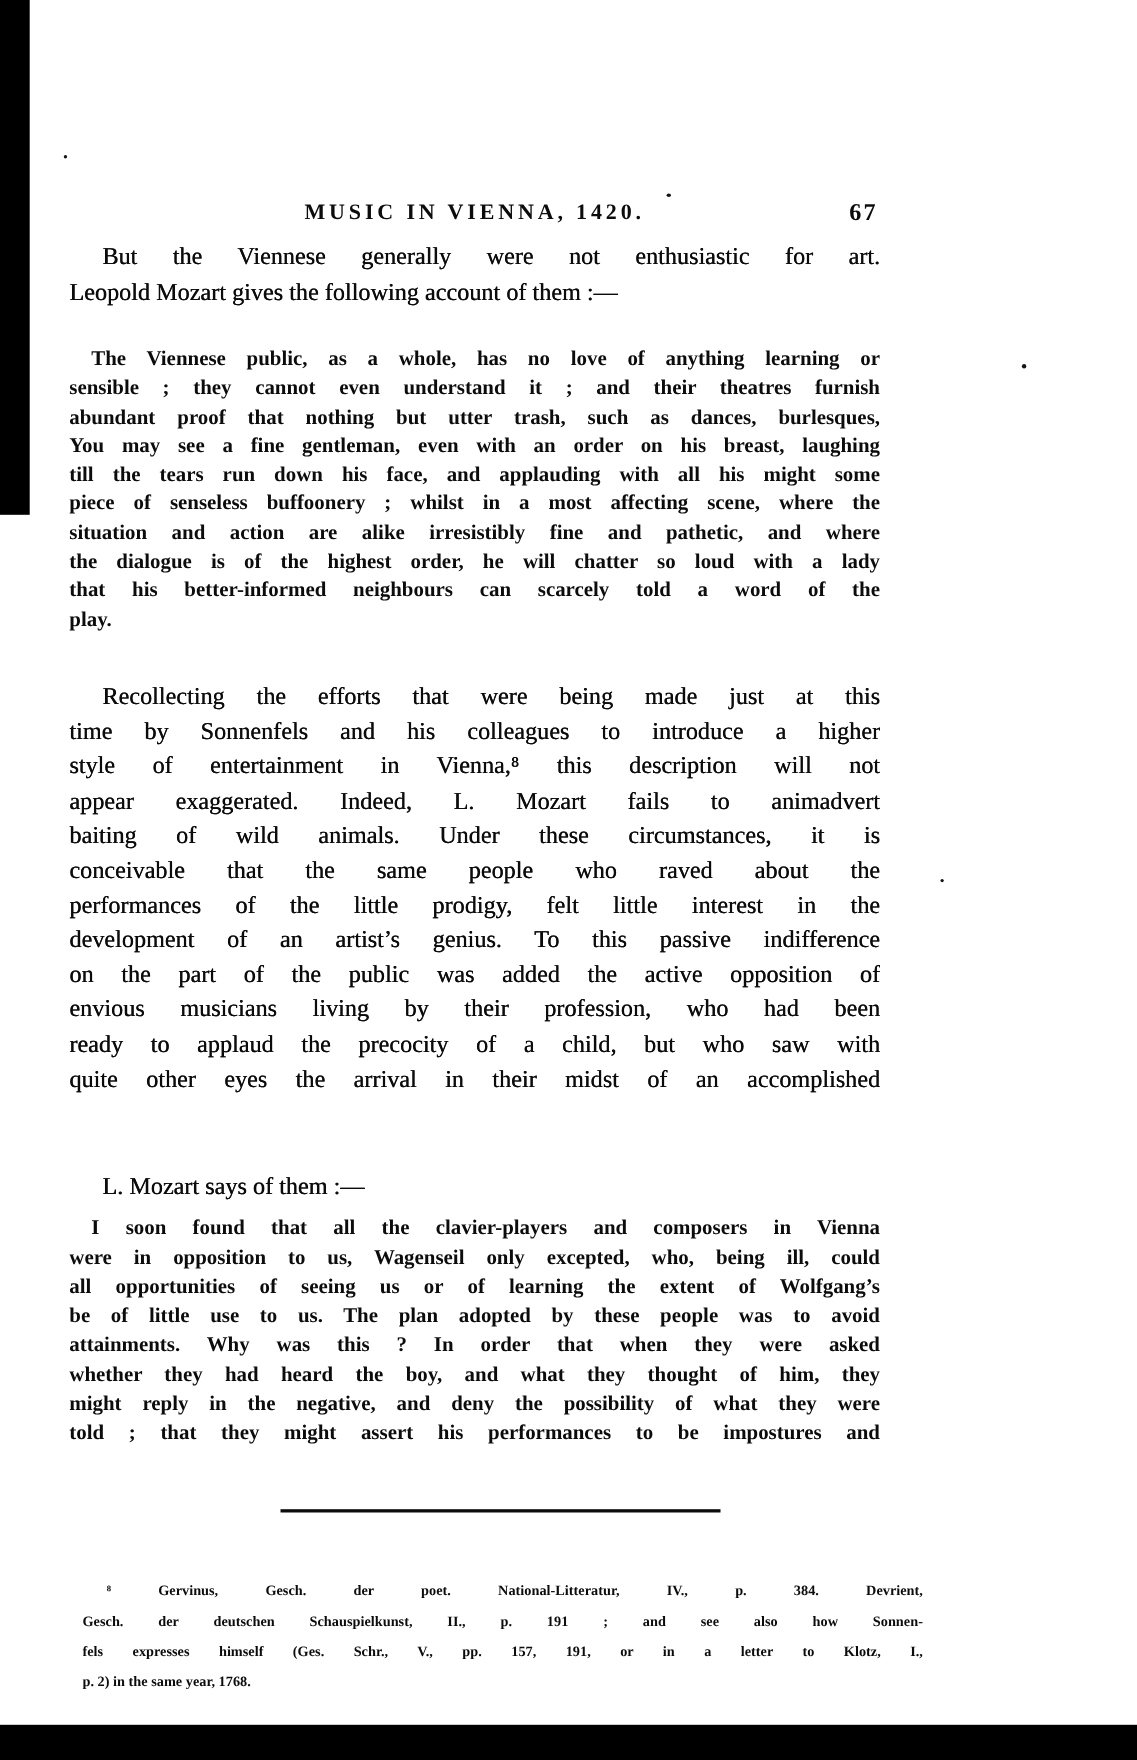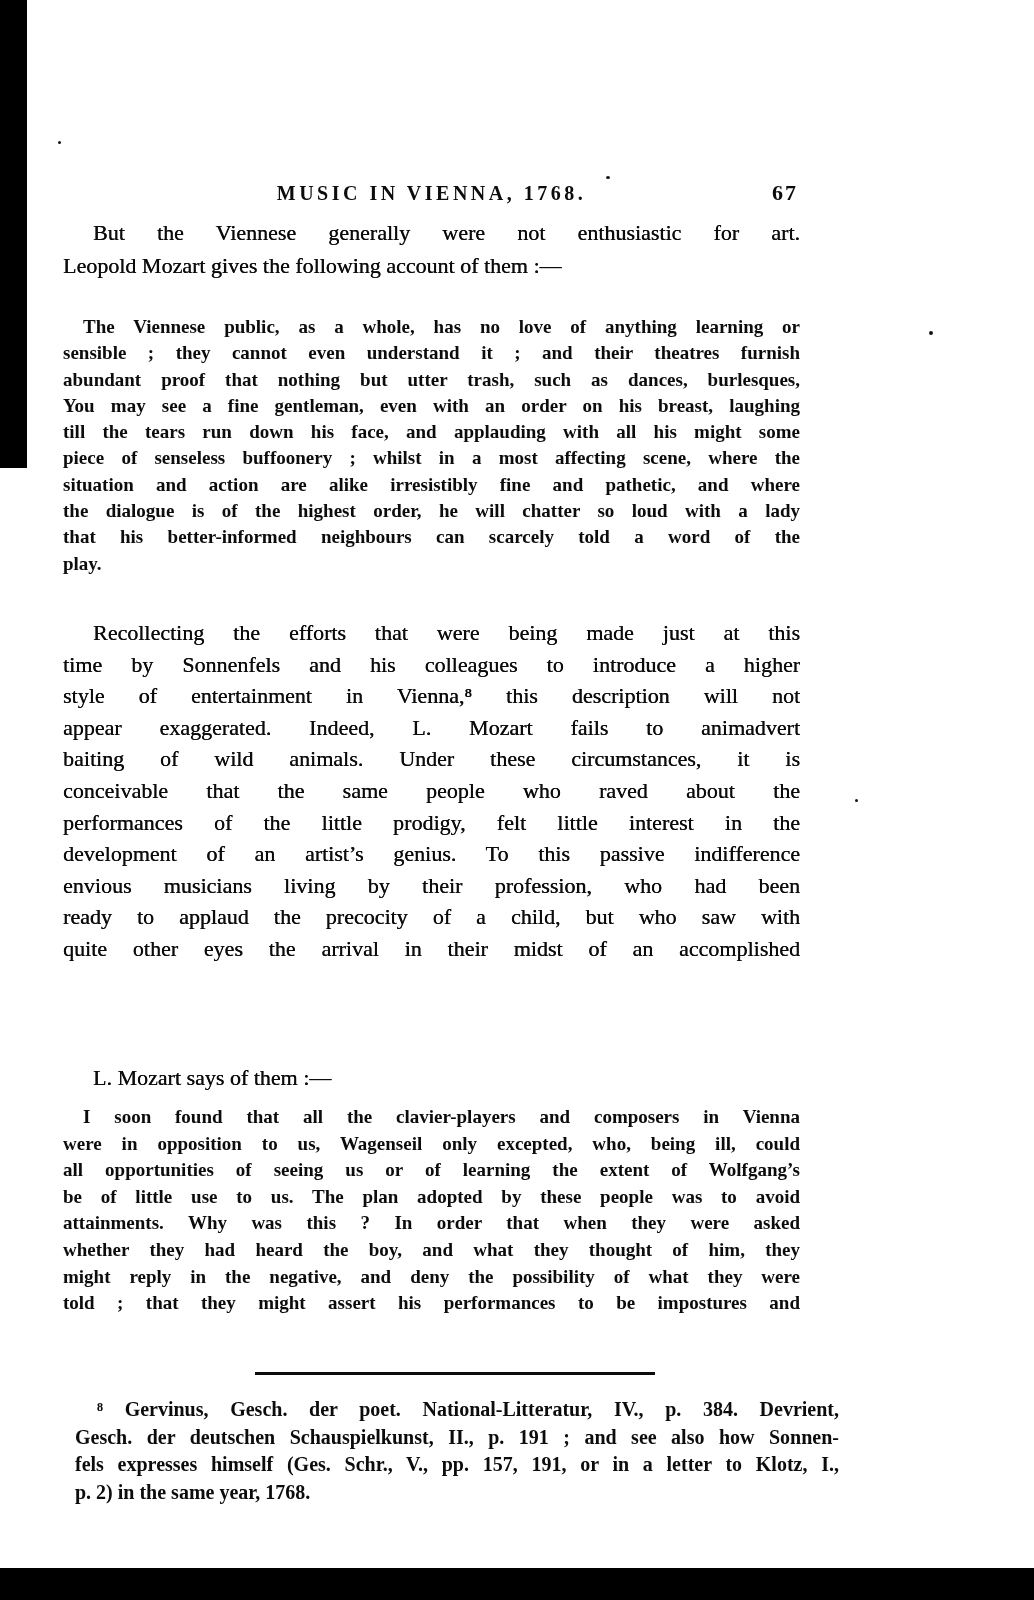--- a/index.html
+++ b/index.html
@@ -13,21 +13,21 @@
   .runhead{top:182px;text-align:center;font-weight:bold;
     font-size:20px;letter-spacing:3.5px;}
   .pagenum{position:absolute;right:2px;top:-2px;font-size:22px;
     letter-spacing:2px;font-weight:bold;}
   
   .p1{top:216px;font-size:22px;line-height:33px;text-shadow:0.3px 0 0 currentColor;}
   .q1{top:314px;font-size:19px;line-height:26.3px;font-weight:bold;}
   .p2{top:617px;font-size:22px;line-height:31.6px;text-shadow:0.3px 0 0 currentColor;}
   .p3{top:1061px;font-size:22px;line-height:33px;text-shadow:0.3px 0 0 currentColor;}
   .q2{top:1104px;font-size:19px;line-height:26.6px;font-weight:bold;}
-  .fn{top:1396px;left:75px;width:764px;font-size:20px;line-height:27.6px;font-weight:bold;}
+  .fn{top:1432px;left:75px;width:764px;font-size:13px;line-height:27.6px;font-weight:bold;}
   
   .line{text-align:justify;text-align-last:justify;overflow:hidden;}
   .line.last{text-align-last:left;}
   .line.indent{text-indent:30px;}
   .q1 .line.indent,.q2 .line.indent{text-indent:20px;}
   .fn .line.indent{text-indent:22px;}
   
   .fnrule{position:absolute;top:1372px;left:255px;width:400px;height:3px;background:#0c0c0c;}
   
   .bar-left{position:absolute;left:0;top:0;width:27px;height:468px;background:#000;}
@@ -38,21 +38,21 @@
 <body>
 
 <div class="bar-left"></div>
 <div class="bar-bottom"></div>
 <div class="speck" style="left:58px;top:141px;width:3px;height:3px;"></div>
 <div class="speck" style="left:606px;top:176px;width:4px;height:3px;"></div>
 <div class="speck" style="left:929px;top:331px;width:4px;height:4px;"></div>
 <div class="speck" style="left:855px;top:799px;width:3px;height:3px;"></div>
 
 <div class="block runhead">
-  <span>MUSIC IN VIENNA, 1768.</span>
+  <span>MUSIC IN VIENNA, 1420.</span>
   <span class="pagenum">67</span>
 </div>
 
 <div class="block p1">
     <div class="line indent">But the Viennese generally were not enthusiastic for art.</div>
     <div class="line last">Leopold Mozart gives the following account of them :—</div>
   </div>
 <div class="block q1">
     <div class="line indent">The Viennese public, as a whole, has no love of anything learning or</div>
     <div class="line">sensible ; they cannot even understand it ; and their theatres furnish</div>
@@ -67,20 +67,21 @@
   </div>
 <div class="block p2">
     <div class="line indent">Recollecting the efforts that were being made just at this</div>
     <div class="line">time by Sonnenfels and his colleagues to introduce a higher</div>
     <div class="line">style of entertainment in Vienna,⁸ this description will not</div>
     <div class="line">appear exaggerated.  Indeed, L. Mozart fails to animadvert</div>
     <div class="line">baiting of wild animals.  Under these circumstances, it is</div>
     <div class="line">conceivable that the same people who raved about the</div>
     <div class="line">performances of the little prodigy, felt little interest in the</div>
     <div class="line">development of an artist’s genius.  To this passive indifference</div>
+    <div class="line">on the part of the public was added the active opposition of</div>
     <div class="line">envious musicians living by their profession, who had been</div>
     <div class="line">ready to applaud the precocity of a child, but who saw with</div>
     <div class="line">quite other eyes the arrival in their midst of an accomplished</div>
   </div>
 <div class="block p3">
     <div class="line indent last">L. Mozart says of them :—</div>
   </div>
 <div class="block q2">
     <div class="line indent">I soon found that all the clavier-players and composers in Vienna</div>
     <div class="line">were in opposition to us, Wagenseil only excepted, who, being ill, could</div>

